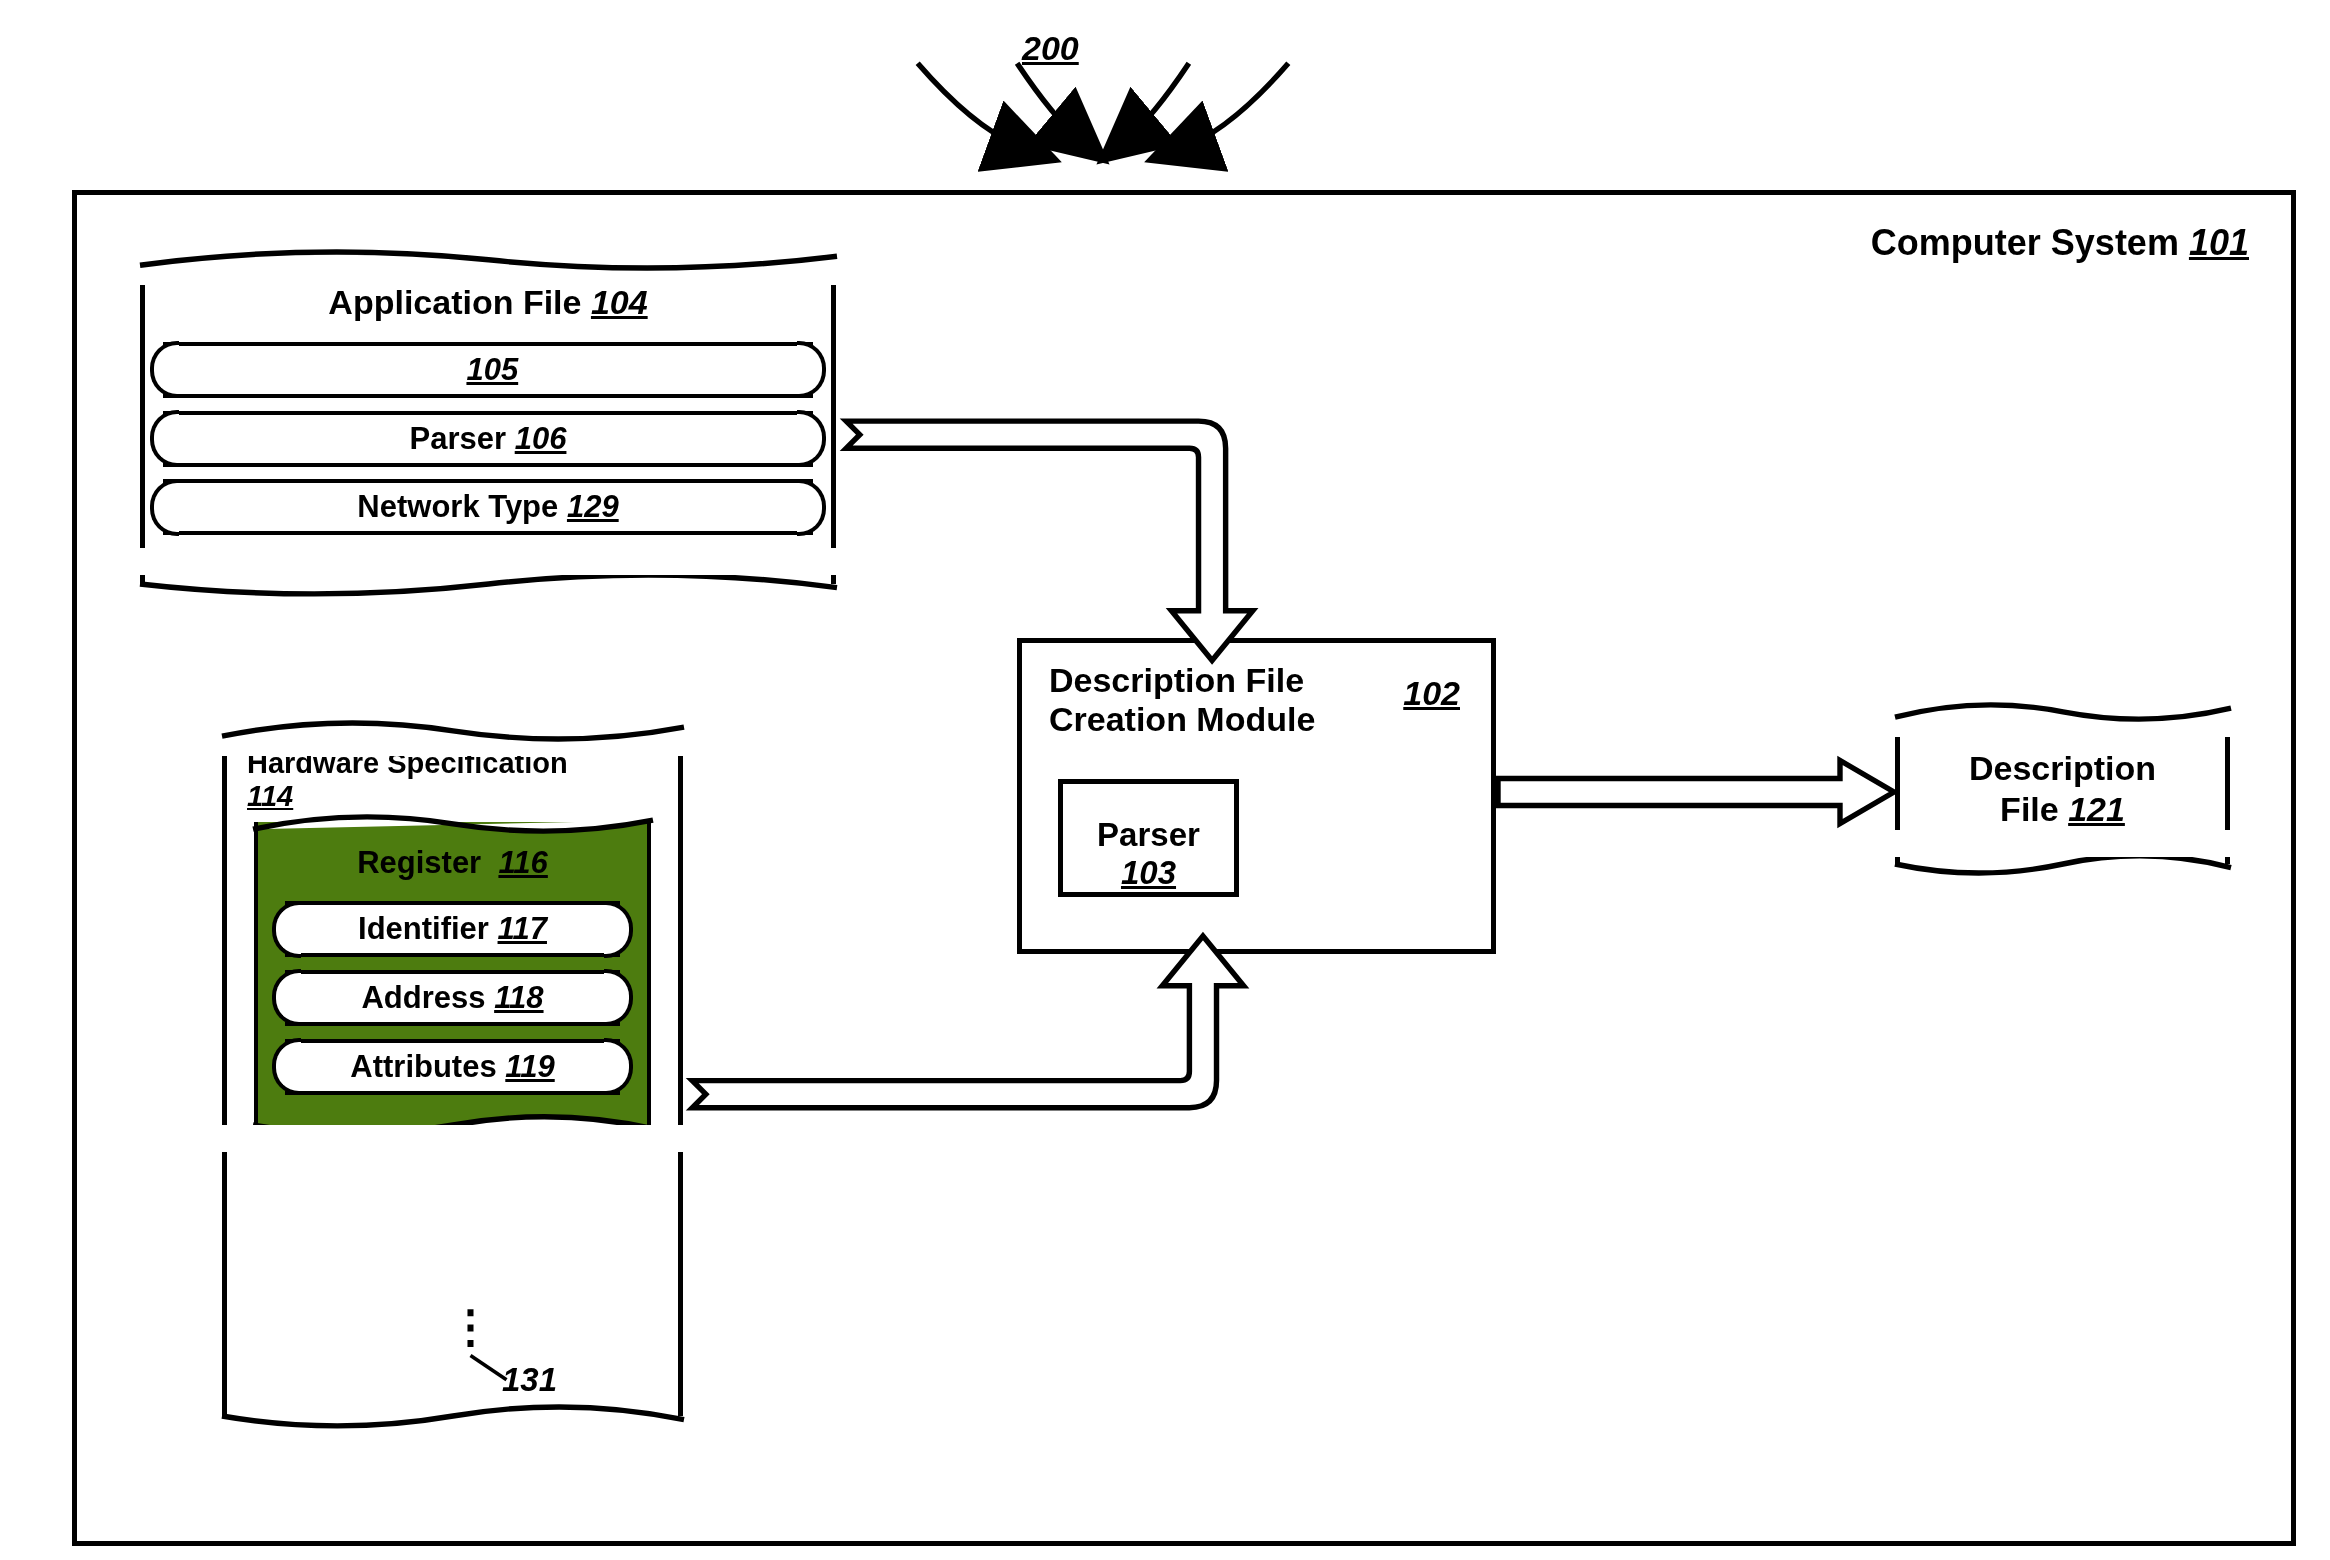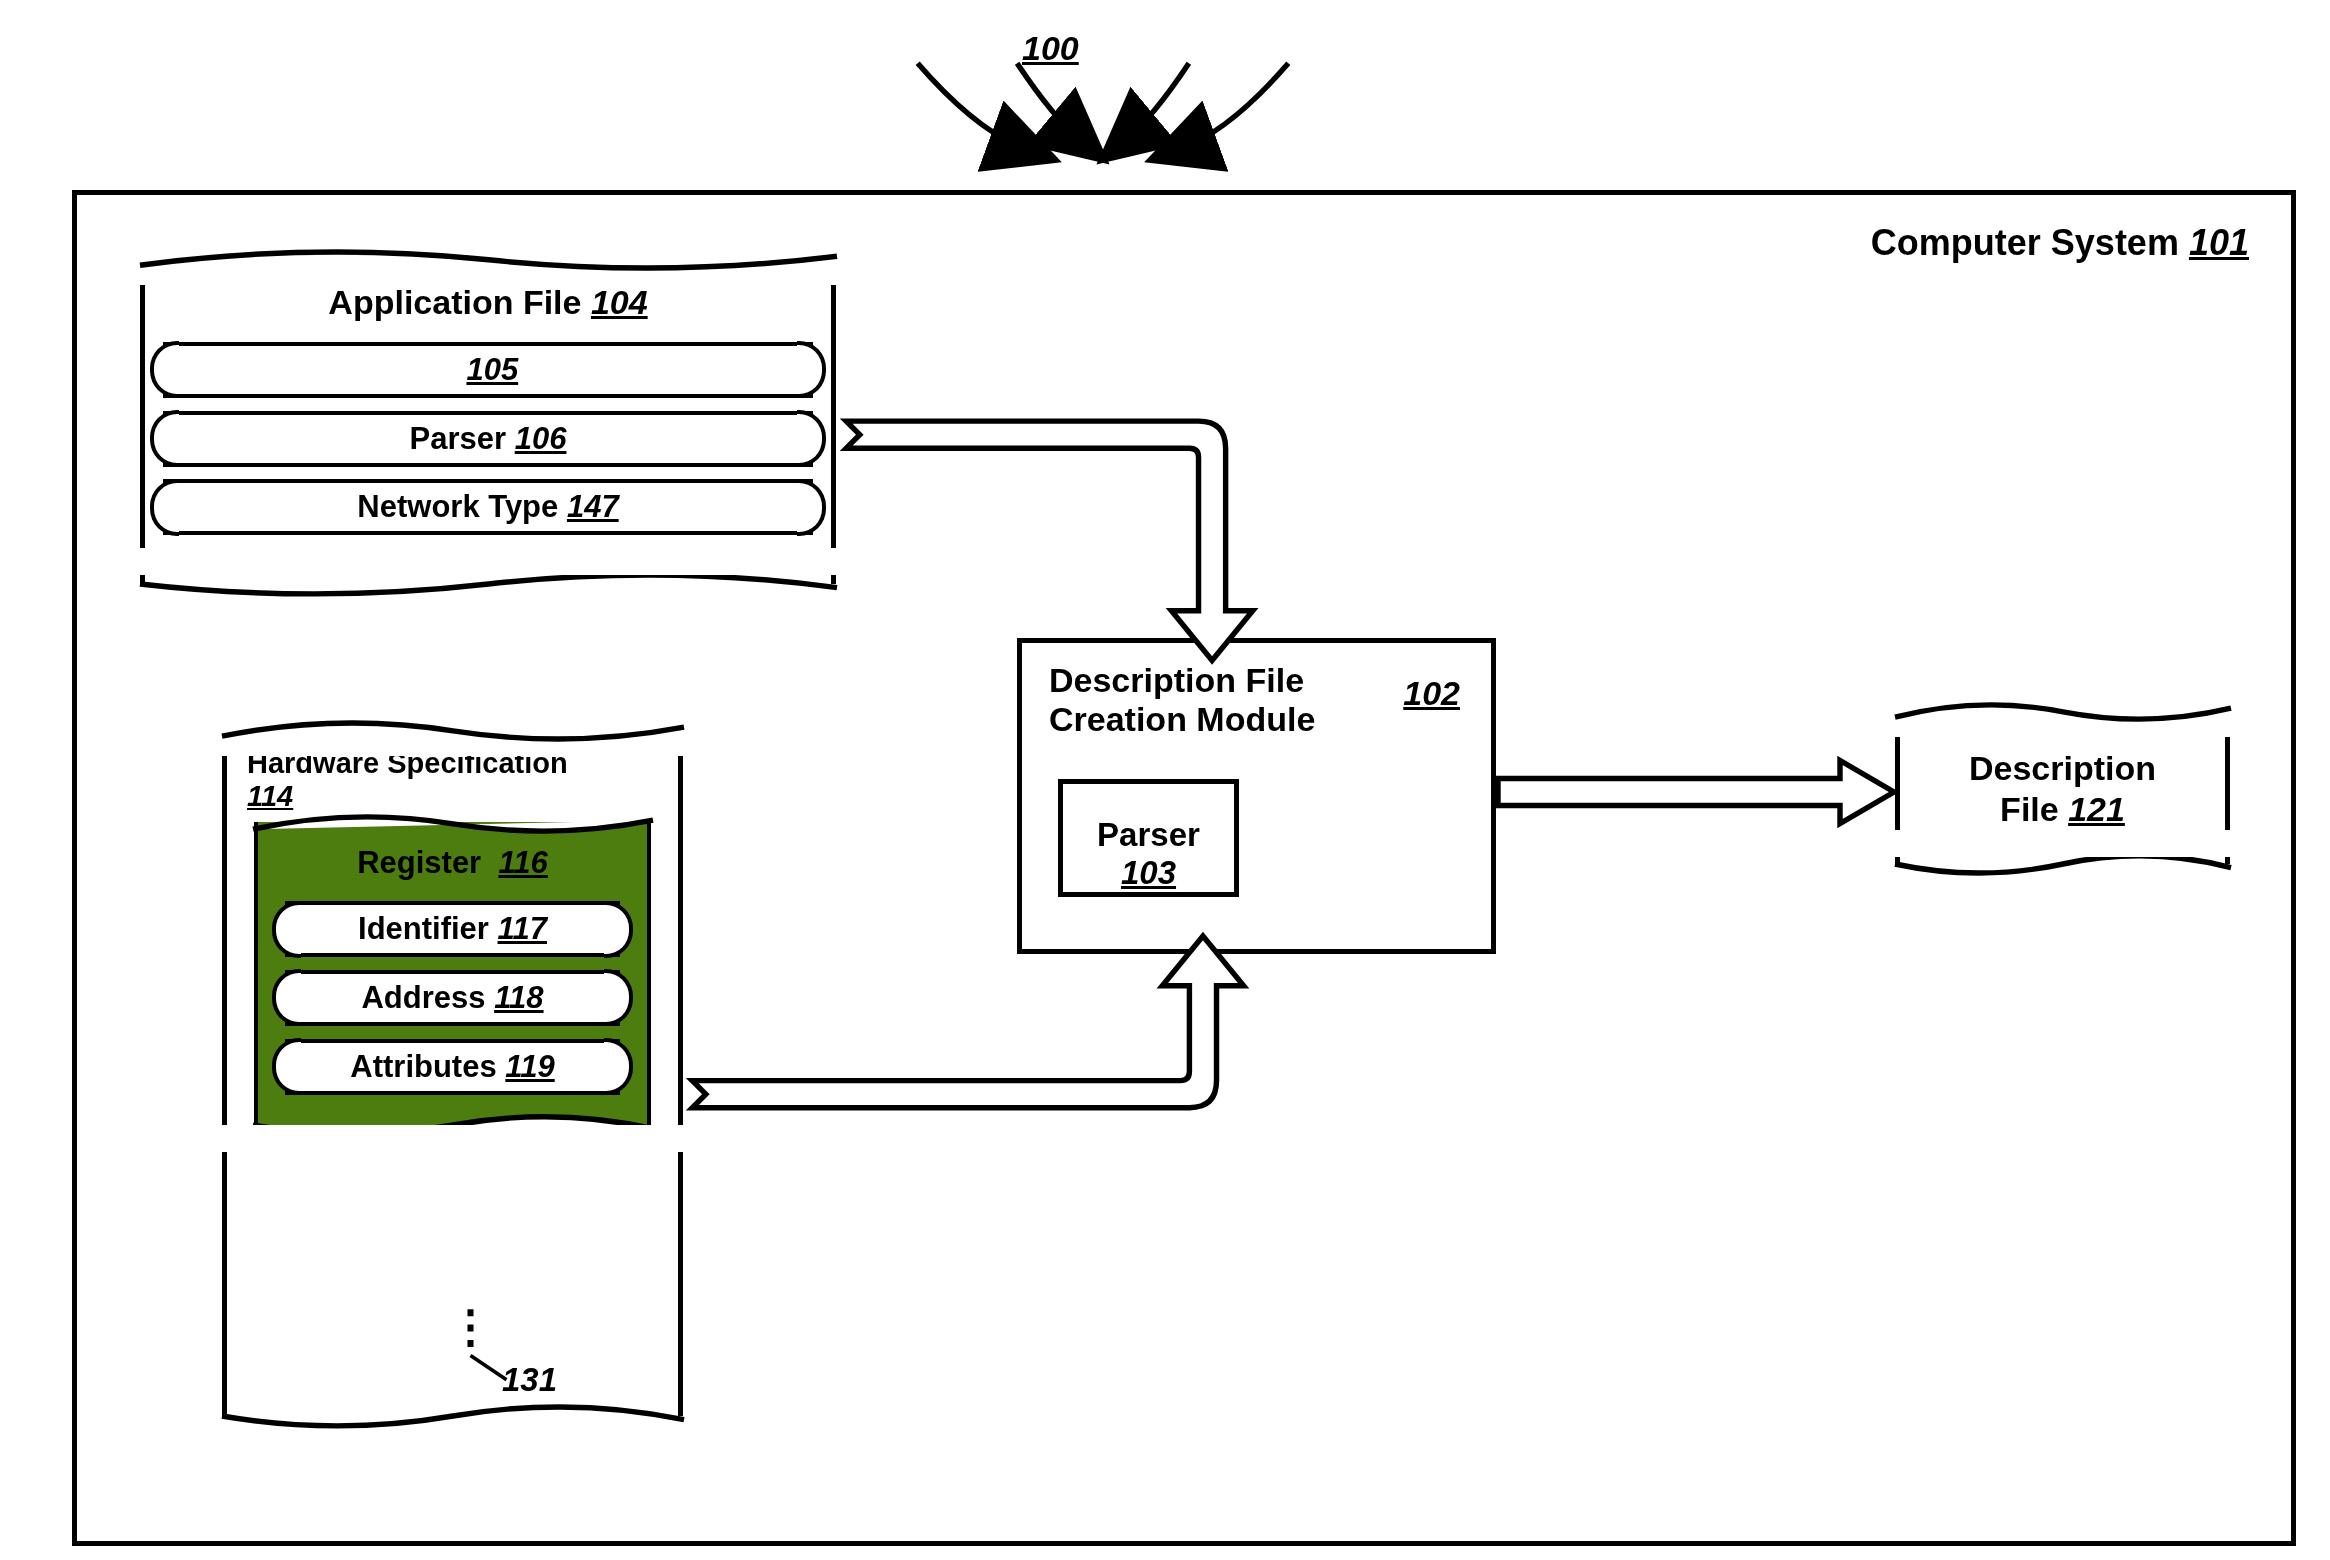--- a/index.html
+++ b/index.html
@@ -235,21 +235,21 @@
     overflow: visible;
   }
   .wavy.top { top: -18px; }
   .wavy.bottom { bottom: -18px; }
 </style>
 </head>
 <body>
 
 <div class="canvas">
 
-  <div class="top-label ref-underline">100</div>
+  <div class="top-label ref-underline">200</div>
   <svg class="top-arrows-svg" viewBox="0 0 500 140">
     <defs>
       <marker id="ah" markerWidth="14" markerHeight="14" refX="7" refY="7" orient="auto">
         <path d="M0,0 L14,7 L0,14 Z" fill="#000"></path>
       </marker>
     </defs>
     <path d="M 45 20 Q 110 95 165 115" stroke="#000" stroke-width="6" fill="none" marker-end="url(#ah)"></path>
     <path d="M 155 20 Q 195 80 225 105" stroke="#000" stroke-width="6" fill="none" marker-end="url(#ah)"></path>
     <path d="M 345 20 Q 305 80 275 105" stroke="#000" stroke-width="6" fill="none" marker-end="url(#ah)"></path>
     <path d="M 455 20 Q 390 95 335 115" stroke="#000" stroke-width="6" fill="none" marker-end="url(#ah)"></path>
@@ -275,21 +275,21 @@
       <div class="ribbon">
         &nbsp;
         <span class="ref-underline">105</span>
       </div>
       <div class="ribbon">
         <span>Parser</span>&nbsp;
         <span class="ref-underline">106</span>
       </div>
       <div class="ribbon">
         <span>Network Type</span>&nbsp;
-        <span class="ref-underline">147</span>
+        <span class="ref-underline">129</span>
       </div>
     </div>
 
     <div class="paper-box hw-spec">
       <svg class="wavy top" viewBox="0 0 522 40" preserveAspectRatio="none">
         <path d="M0,28 Q130,2 261,22 T522,18" stroke="#000" stroke-width="6" fill="#fff"></path>
       </svg>
       <svg class="wavy bottom" viewBox="0 0 522 40" preserveAspectRatio="none">
         <path d="M0,20 Q130,42 261,20 T522,24" stroke="#000" stroke-width="6" fill="#fff"></path>
       </svg>

